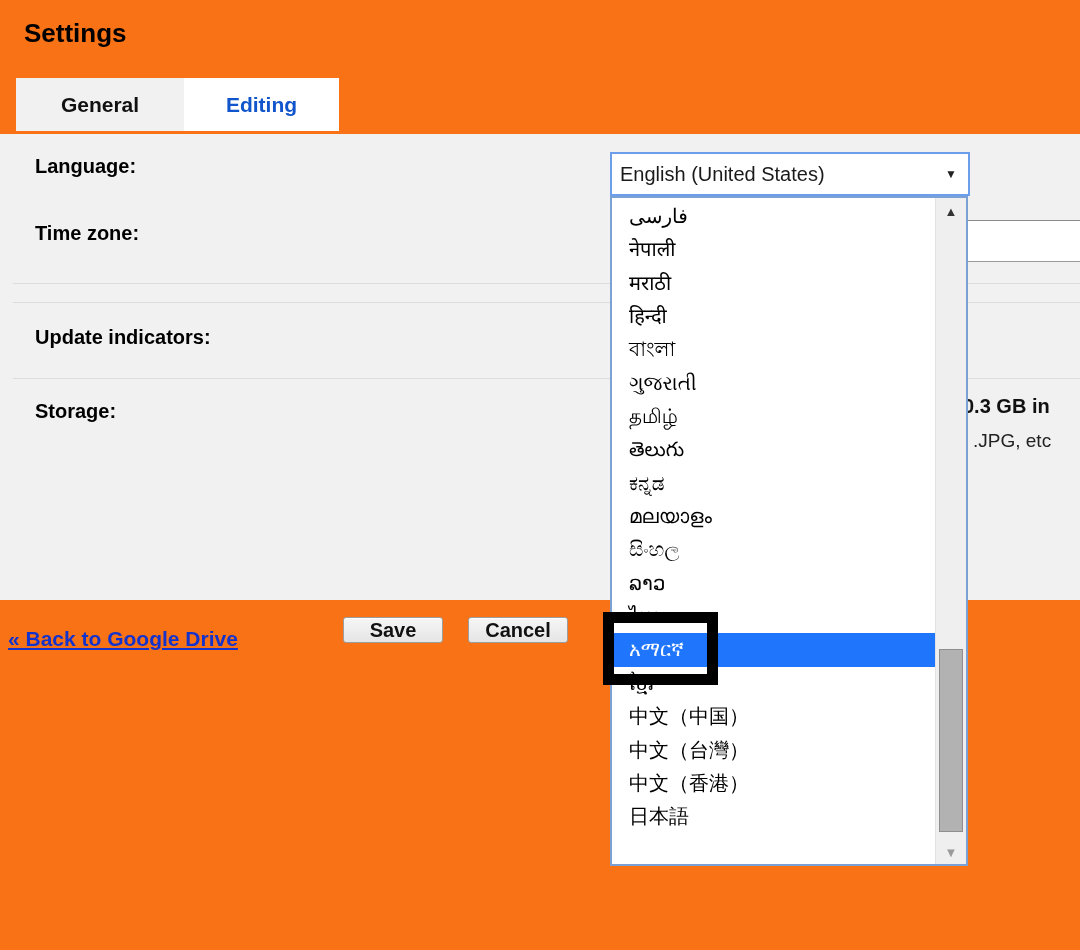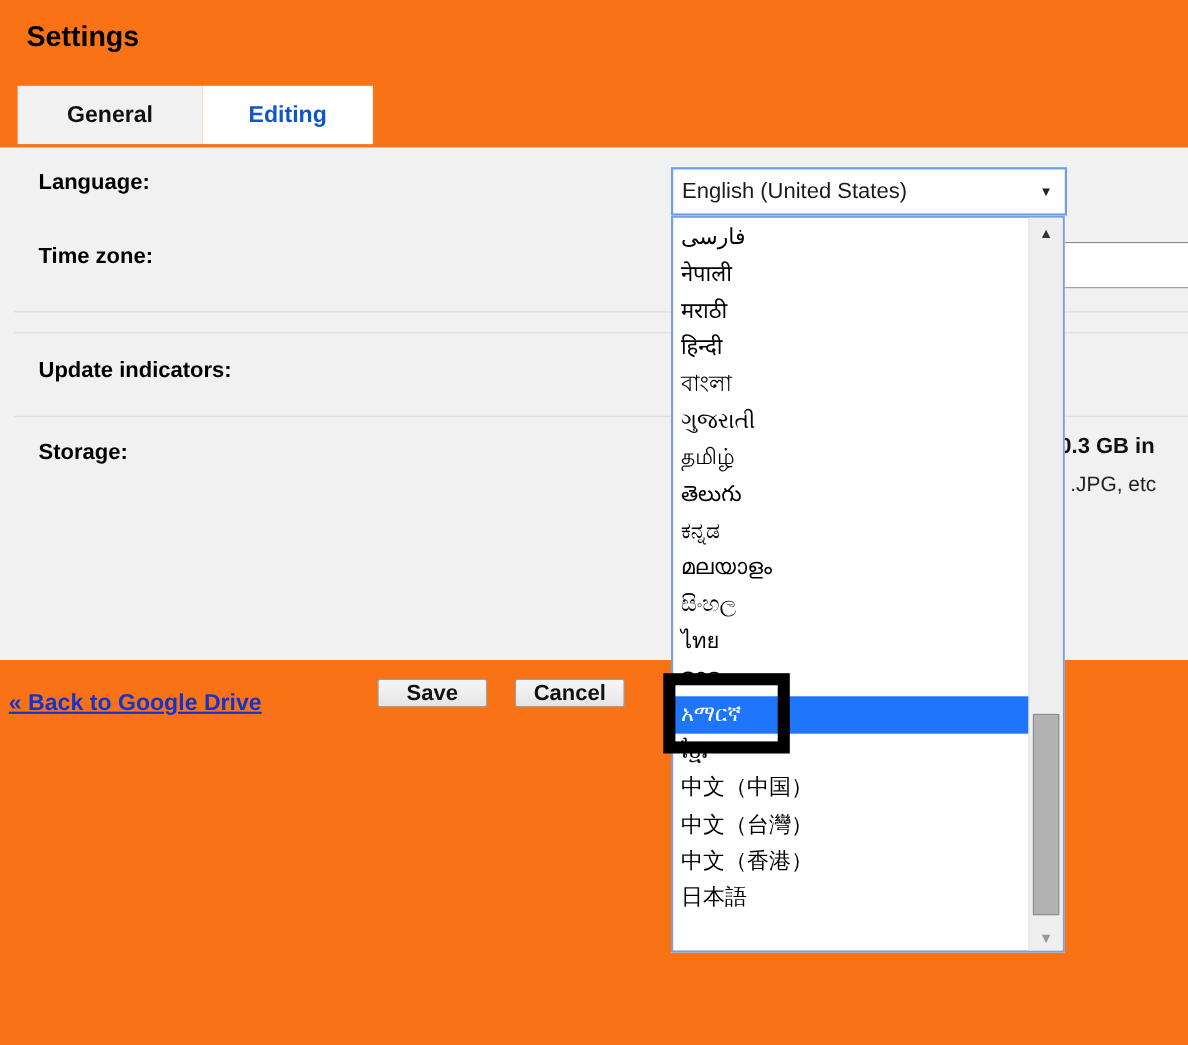--- a/index.html
+++ b/index.html
@@ -38,21 +38,21 @@
   
   .lang-select{position:absolute;left:610px;top:152px;width:360px;height:44px;background:#fff;
                border:2px solid #6d9eeb;box-sizing:border-box;z-index:5;cursor:pointer;}
   .lang-select .value{position:absolute;left:8px;top:0;line-height:40px;font-size:20px;color:#1a1a1a;white-space:nowrap;}
   .lang-select .caret{position:absolute;right:11px;top:0;line-height:40px;font-size:12px;color:#222;}
 
   
   .lang-list{position:absolute;left:610px;top:196px;width:358px;height:670px;background:#fff;
              border:2px solid #7ba0d4;box-sizing:border-box;z-index:4;}
   .lang-items{position:absolute;left:0;top:2px;right:30px;}
-  .lang-item{height:33.35px;line-height:33.35px;padding-left:7px;font-size:20px;color:#000;
+  .lang-item{height:33.35px;line-height:33.35px;padding-left:17px;font-size:20px;color:#000;
              white-space:nowrap;overflow:hidden;cursor:pointer;}
   .lang-item.highlighted{background:#1f76fd;color:#ffffff;}
 
   
   .sb-track{position:absolute;right:0;top:0;bottom:0;width:30px;background:#efefef;border-left:1px solid #e2e2e2;}
   .sb-up{position:absolute;top:6px;left:0;width:30px;text-align:center;font-size:13px;color:#333;cursor:pointer;}
   .sb-down{position:absolute;bottom:4px;left:0;width:30px;text-align:center;font-size:13px;color:#9a9a9a;cursor:pointer;}
   .sb-thumb{position:absolute;left:3px;top:451px;width:22px;height:181px;background:#b2b2b2;border:1px solid #8e8e8e;cursor:pointer;}
 
   
@@ -105,22 +105,22 @@
         <div class="lang-item">नेपाली</div>
         <div class="lang-item">मराठी</div>
         <div class="lang-item">हिन्दी</div>
         <div class="lang-item">বাংলা</div>
         <div class="lang-item">ગુજરાતી</div>
         <div class="lang-item">தமிழ்</div>
         <div class="lang-item">తెలుగు</div>
         <div class="lang-item">ಕನ್ನಡ</div>
         <div class="lang-item">മലയാളം</div>
         <div class="lang-item">සිංහල</div>
+        <div class="lang-item">ລາວ</div>
         <div class="lang-item">ไทย</div>
-        <div class="lang-item">ລາວ</div>
         <div class="lang-item highlighted">አማርኛ</div>
         <div class="lang-item">ខ្មែរ</div>
         <div class="lang-item">中文（中国）</div>
         <div class="lang-item">中文（台灣）</div>
         <div class="lang-item">中文（香港）</div>
         <div class="lang-item">日本語</div>
       </div>
     <div class="sb-track">
       <div class="sb-up">▲</div>
       <div class="sb-thumb"></div>

